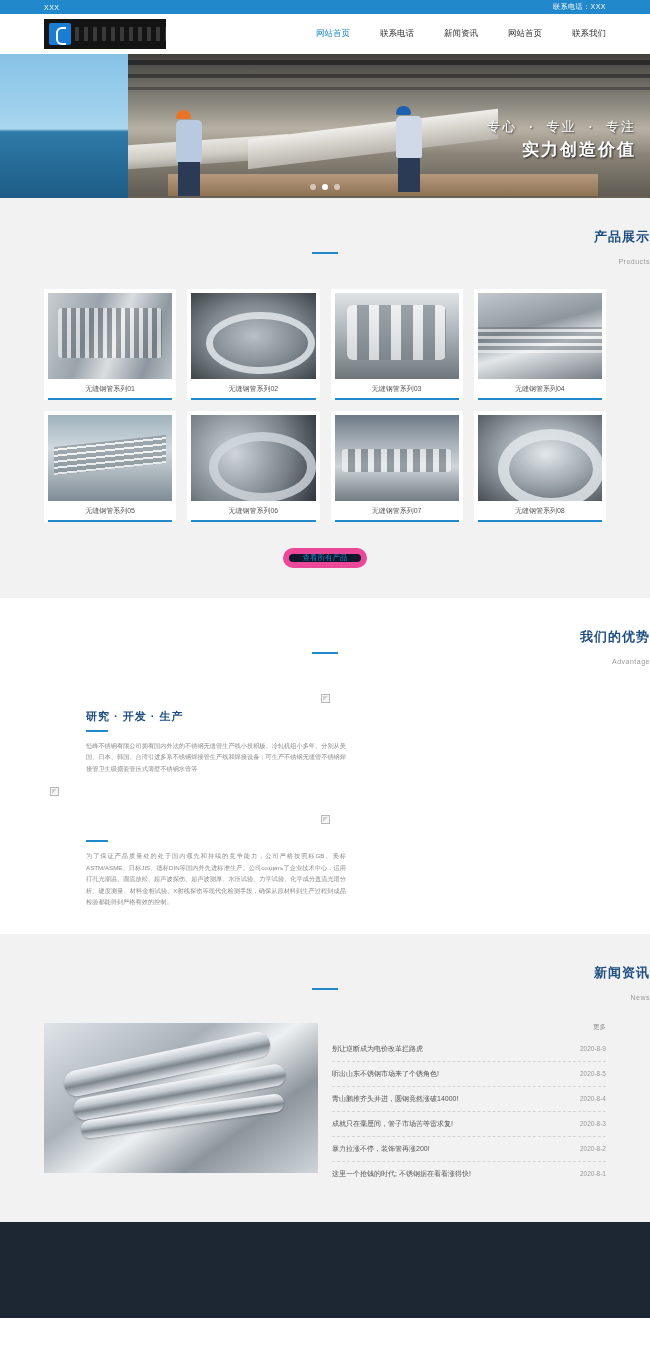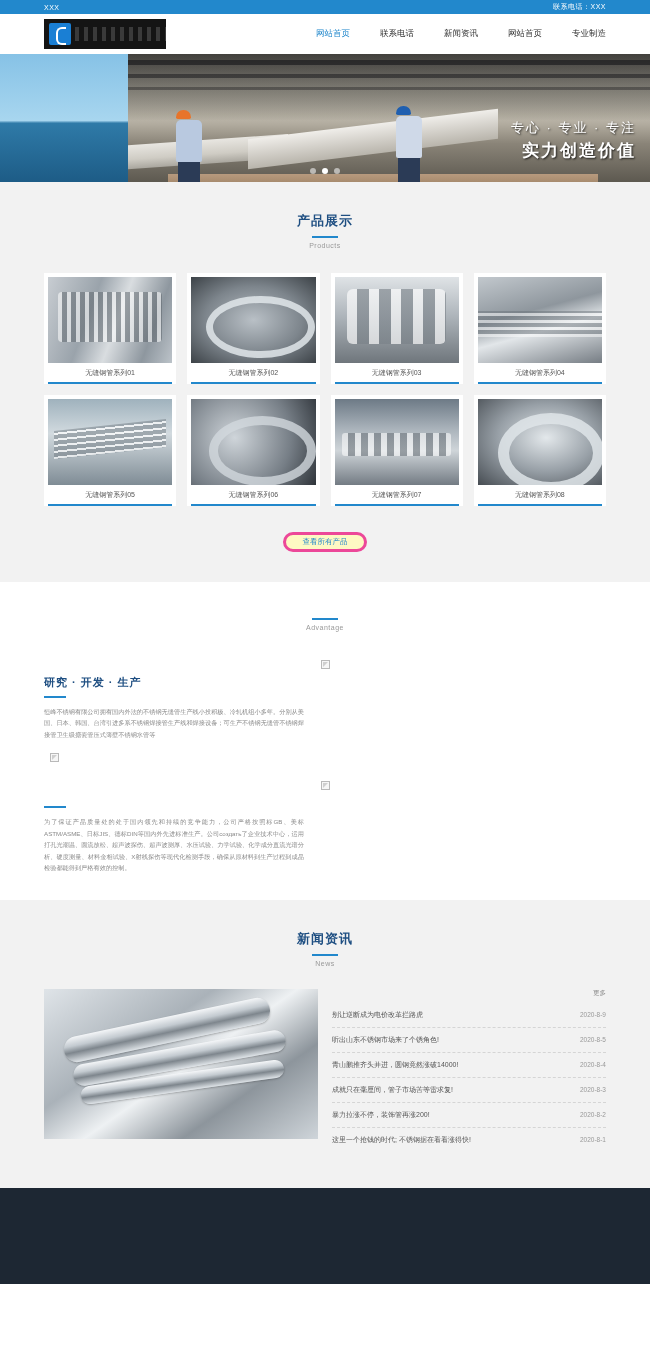--- a/index.html
+++ b/index.html
@@ -73,24 +73,25 @@
     align-items: center;
     gap: 30px;
     font-size: 8.5px;
     color: #333333;
   }
   .nav .item { cursor: pointer; white-space: nowrap; }
   .nav .item:first-child { color: #2288cc; padding-left: 18px; }
 
   
   .banner {
-    height: 128px;
+    height: 144px;
     position: relative;
     overflow: hidden;
     background: linear-gradient(180deg, #5ea8d8 0%, #7fc0e4 45%, #2a6c96 46%, #16456a 100%);
+    font-family: Liberation Mono, monospace;
   }
   .banner .sea-left {
     position: absolute; left: 0; top: 0; width: 128px; height: 100%;
     background: linear-gradient(180deg,#86c2e6 0%,#a8d6ef 52%,#2f7aa8 54%,#1d5c86 100%);
   }
   .banner .photo {
     position: absolute; left: 128px; top: 0; right: 0; bottom: 0;
     background:
       linear-gradient(180deg, rgba(30,30,30,.55) 0%, rgba(60,60,60,.15) 28%, rgba(0,0,0,0) 55%),
       linear-gradient(180deg,#6d6a63 0%, #8d8a80 30%, #b9b3a6 52%, #8a8478 70%, #5d5950 100%);
@@ -123,21 +124,21 @@
   .banner .slogan .l1 { font-size: 13px; letter-spacing: 2px; }
   .banner .slogan .l2 { font-size: 17px; letter-spacing: 2px; font-weight: bold; }
   .banner .dots {
     position: absolute; left: 0; right: 0; bottom: 8px;
     display: flex; justify-content: center; gap: 6px;
   }
   .banner .dot { width: 6px; height: 6px; border-radius: 50%; background: rgba(255,255,255,.55); }
   .banner .dot.active { background: #ffffff; }
 
   
-  .section-title { text-align: center; padding-top: 30px; }
+  .section-title { text-align: right; padding-top: 30px; }
   .section-title .cn {
     font-size: 13px; color: #1f4f82; font-weight: bold; letter-spacing: 1px;
   }
   .section-title .rule {
     width: 26px; height: 2px; background: #2288cc; margin: 6px auto 4px;
   }
   .section-title .en { font-size: 7px; color: #999999; letter-spacing: .5px; }
 
   
   .products { background: #f2f2f2; padding-bottom: 30px; }
@@ -146,24 +147,24 @@
     display: grid; grid-template-columns: repeat(4, 1fr); gap: 11px;
   }
   .card { background: #ffffff; padding: 4px 4px 0; }
   .card .thumb { width: 100%; height: 86px; overflow: hidden; position: relative; }
   .card .cap {
     font-size: 7px; color: #555555; text-align: center;
     padding: 5px 0 4px; border-bottom: 2px solid #2288cc;
   }
   .more-btn {
     width: 84px; margin: 26px auto 0; height: 20px;
-    border: 3px solid #ec4899; border-radius: 10px;
+    border: 6px solid #ec4899; border-radius: 10px;
     color: #2288cc; font-size: 7.5px;
     display: flex; align-items: center; justify-content: center;
-    background: #fef9c3; cursor: pointer;
+    background: #0f172a; cursor: pointer;
   }
 
   
   .ph { position: absolute; inset: 0; }
   .ph1 { background: linear-gradient(110deg,#c8cdd2 0%,#9aa3ab 35%,#d9dde0 55%,#8e979f 80%,#bcc3c9 100%); }
   .ph1::after { content:""; position:absolute; left:8%; top:18%; width:84%; height:58%;
     background: repeating-linear-gradient(90deg, rgba(255,255,255,.55) 0 4px, rgba(90,98,105,.5) 4px 9px);
     border-radius: 4px; }
   .ph2 { background: radial-gradient(ellipse at 50% 50%, #b9c0c6 0%, #7d858c 55%, #3c4247 100%); }
   .ph2::after { content:""; position:absolute; left:12%; top:22%; width:76%; height:56%;
@@ -190,21 +191,21 @@
   .ph8::after { content:""; position:absolute; left:16%; top:16%; width:68%; height:68%;
     border: 11px solid rgba(223,229,233,.85); border-radius: 50%; }
 
   
   .advantage { background: #ffffff; padding-bottom: 26px; position: relative; }
   .adv-wrap { width: 562px; margin: 18px auto 0; position: relative; }
   .adv-block { width: 260px; }
   .adv-block .h { font-size: 11px; color: #1f4f82; font-weight: bold; letter-spacing: 1px; }
   .adv-block .u { width: 22px; height: 2px; background: #2288cc; margin: 6px 0 8px; }
   .adv-block .p { font-size: 6.2px; color: #8a8a8a; line-height: 1.85; text-align: justify; }
-  .adv-row { display: flex; justify-content: flex-start; align-items: flex-start; }
+  .adv-row { display: flex; justify-content: flex-end; align-items: flex-start; }
   .broken-img {
     width: 9px; height: 9px; border: 1px solid #b9b9b9; background: #f6f6f6;
     position: relative; display: inline-block;
   }
   .broken-img::after {
     content: ""; position: absolute; left: 1px; top: 1px;
     width: 0; height: 0; border-left: 5px solid #cfcfcf; border-bottom: 5px solid transparent;
   }
 
   
@@ -251,21 +252,21 @@
   <div class="header">
     <div class="logo">
       <div class="mark"></div>
       <div class="bars"></div>
     </div>
     <div class="nav">
       <div class="item">网站首页</div>
       <div class="item">联系电话</div>
       <div class="item">新闻资讯</div>
       <div class="item">网站首页</div>
-      <div class="item">专业制造</div>
+      <div class="item">联系我们</div>
     </div>
   </div>
 
   <div class="banner">
     <div class="sea-left"></div>
     <div class="photo">
       <div class="beam" style="top:6px;"></div>
       <div class="beam" style="top:20px; height:4px; opacity:.8;"></div>
       <div class="beam" style="top:33px; height:3px; opacity:.6;"></div>
 
@@ -354,20 +355,21 @@
           </div>
         <div class="cap">无缝钢管系列08</div>
       </div>
     </div>
 
     <div class="more-btn">查看所有产品</div>
   </div>
 
   <div class="advantage">
     <div class="section-title">
+      <div class="cn">我们的优势</div>
       <div class="rule"></div>
       <div class="en">Advantage</div>
     </div>
 
     <div class="adv-wrap">
       <div style="text-align:center; padding:6px 0 2px;">
         <span class="broken-img"></span>
       </div>
 
       <div class="adv-row">

